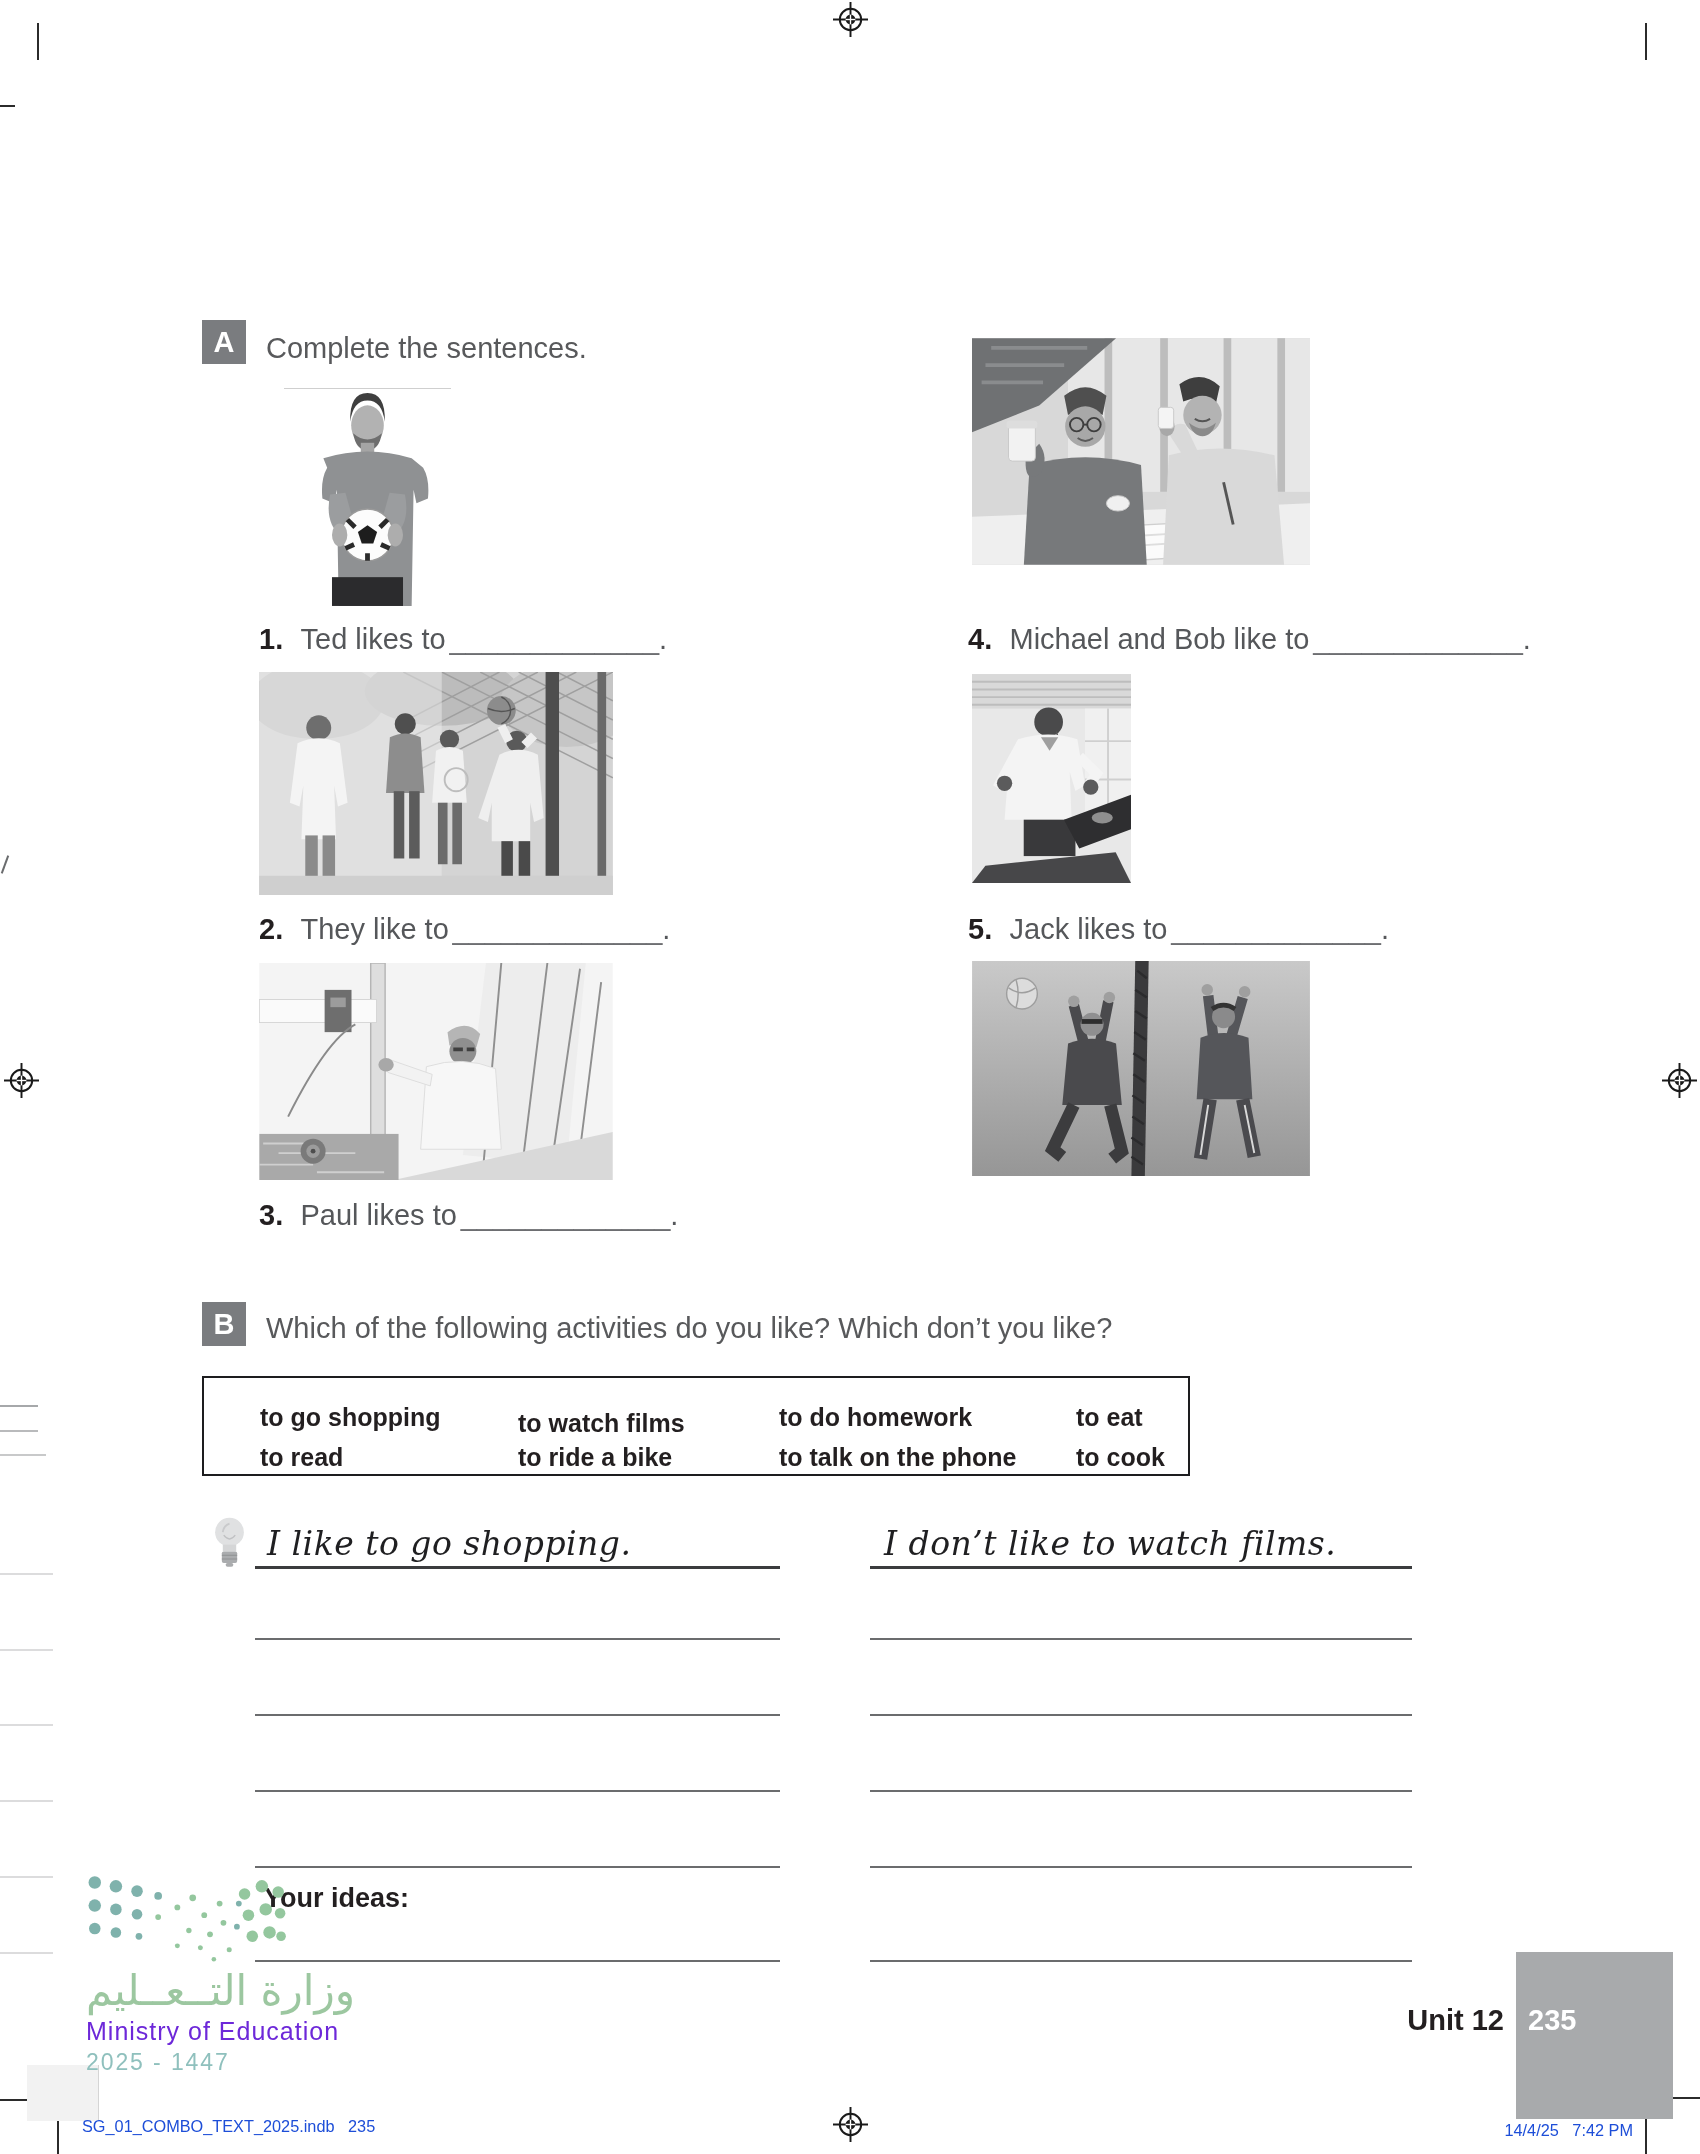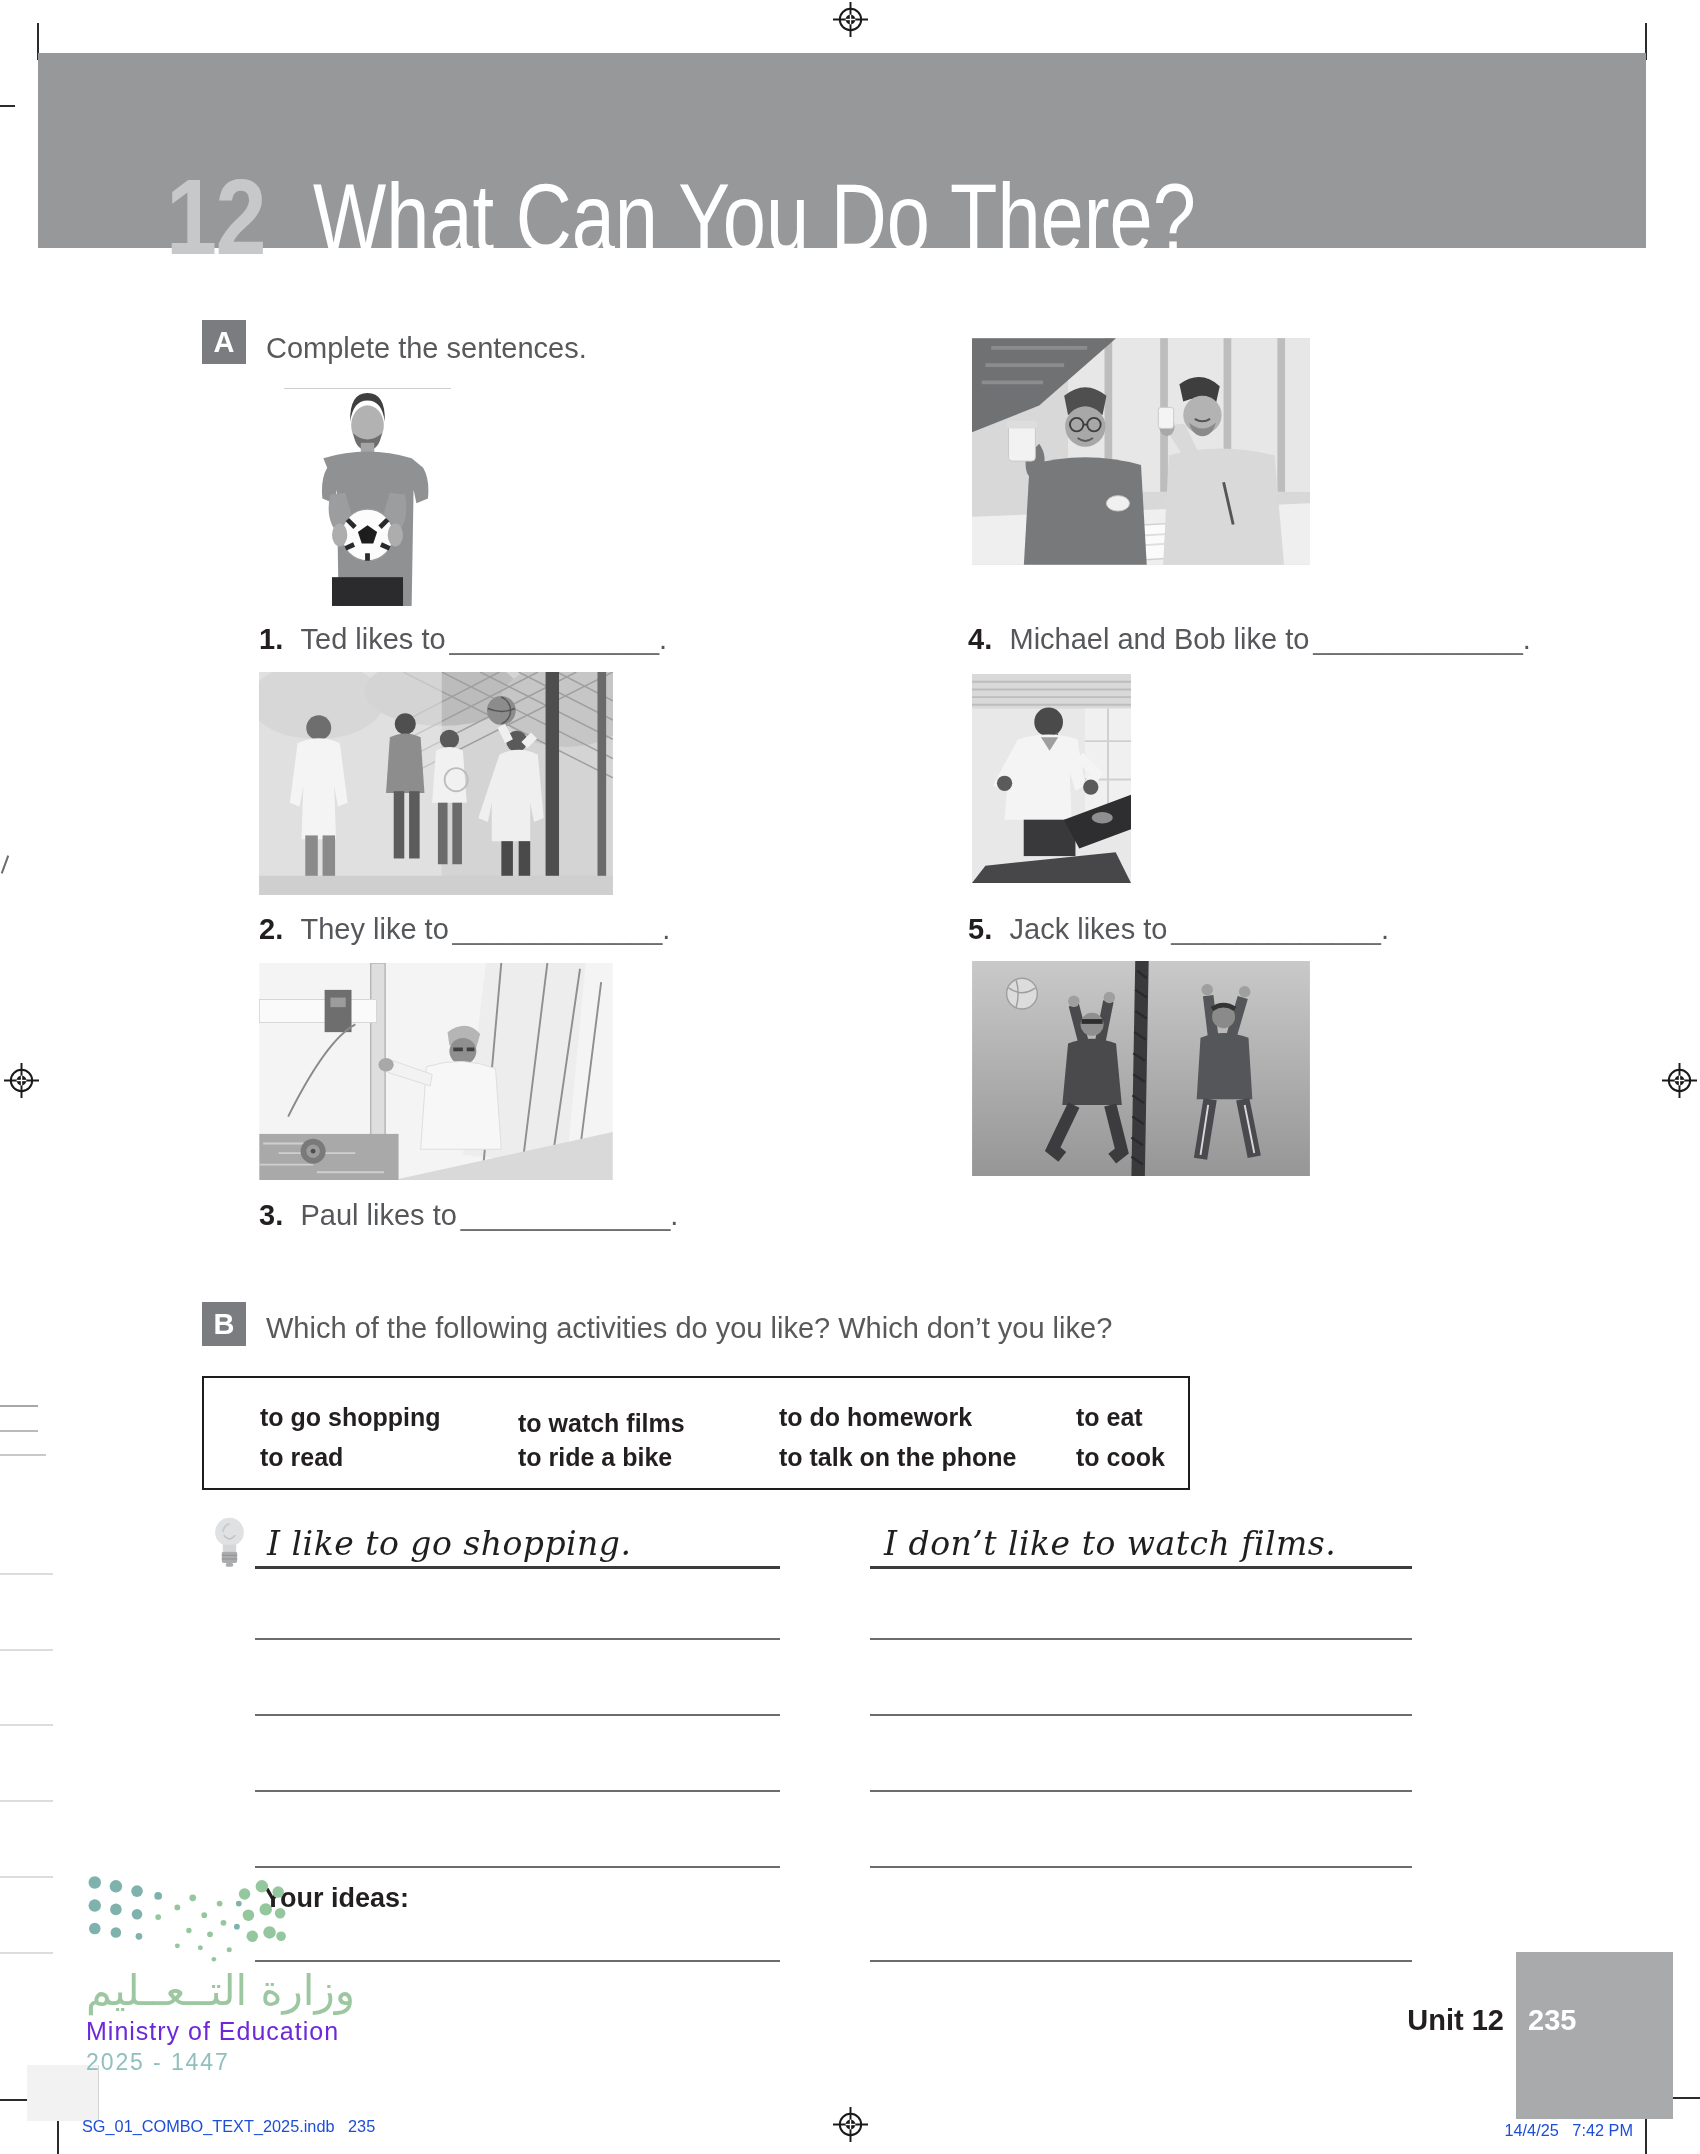--- a/index.html
+++ b/index.html
@@ -18,21 +18,21 @@
   .badge{position:absolute;width:44px;height:44px;background:#7a7c7f;color:#fff;font-weight:700;
          font-size:29px;display:flex;align-items:center;justify-content:center;}
   .instr{position:absolute;font-size:29px;color:#58595b;white-space:nowrap;}
   
   .sent{position:absolute;font-size:29px;color:#55575a;white-space:nowrap;line-height:33px;}
   .sent .num{display:inline-block;min-width:29px;font-weight:700;color:#231f20;margin-right:12.5px;}
   .sent .blank{color:#6d6e71;letter-spacing:0;margin-left:3.8px;}
   
   .photo{position:absolute;overflow:hidden;}
   
-  .actbox{position:absolute;left:202px;top:1376px;width:988px;height:114px;border:2.9px solid #1d1d1f;box-sizing:border-box;}
+  .actbox{position:absolute;left:202px;top:1376px;width:988px;height:100px;border:2.9px solid #1d1d1f;box-sizing:border-box;}
   .act{position:absolute;font-size:25px;font-weight:700;color:#231f20;white-space:nowrap;}
   
   .example{position:absolute;font-family:"DejaVu Serif",serif;font-style:italic;font-size:33px;
            color:#1f1f21;white-space:nowrap;letter-spacing:0.5px;text-align:right;}
   .exline{position:absolute;height:2.9px;background:#3b3c3e;}
   .wline{position:absolute;height:1.9px;background:#6b6c6e;}
   .ideas{position:absolute;font-size:27px;font-weight:700;color:#231f20;}
   
   .logo-ar{position:absolute;left:86px;top:1966px;font-size:42px;color:#9cc7a0;font-family:"DejaVu Sans",sans-serif;}
   .logo-en{position:absolute;left:86px;top:2017px;font-size:25px;color:#6d28d9;letter-spacing:1px;}
@@ -95,24 +95,20 @@
   <div class="ghost" style="left:0;top:1430px;width:38px;height:1.9px;background:#b9babc"></div>
   <div class="ghost" style="left:0;top:1454px;width:46px;height:1.9px;background:#c8c9ca"></div>
   <div class="ghost" style="left:0;top:1573px;width:53px;height:1.9px"></div>
   <div class="ghost" style="left:0;top:1649px;width:53px;height:1.9px"></div>
   <div class="ghost" style="left:0;top:1724px;width:53px;height:1.9px"></div>
   <div class="ghost" style="left:0;top:1800px;width:53px;height:1.9px"></div>
   <div class="ghost" style="left:0;top:1876px;width:53px;height:1.9px"></div>
   <div class="ghost" style="left:0;top:1952px;width:53px;height:1.9px"></div>
   <div class="abs" style="left:27px;top:2065px;width:71px;height:56px;background:#f2f2f2;border-right:1.9px solid #d5d5d5"></div>
 
-  <div class="banner">
-    <div class="unit-num">12</div>
-    <div class="unit-title">What Can You Do There?</div>
-  </div>
 
   <div class="badge" style="left:202px;top:320px">A</div>
   <div class="instr" style="left:266px;top:332px">Complete the sentences.</div>
 
   <div class="photo" style="left:284px;top:388px;width:167px;height:217px;background:#fff;border-top:1px solid #cfcfcf">
     <svg width="167" height="217" viewBox="0 0 174 226">
       <ellipse cx="87" cy="38" rx="17" ry="21" fill="#b2b2b2"></ellipse>
       <path d="M69 34 q3 -22 18 -22 q15 0 18 22 q1 -30 -18 -30 q-19 0 -18 30z" fill="#3f3f3f"></path>
       <path d="M72 46 q15 13 30 0 q-3 18 -15 18 q-12 0 -15 -18z" fill="#6e6e6e"></path>
       <rect x="80" y="56" width="14" height="12" fill="#a5a5a5"></rect>

